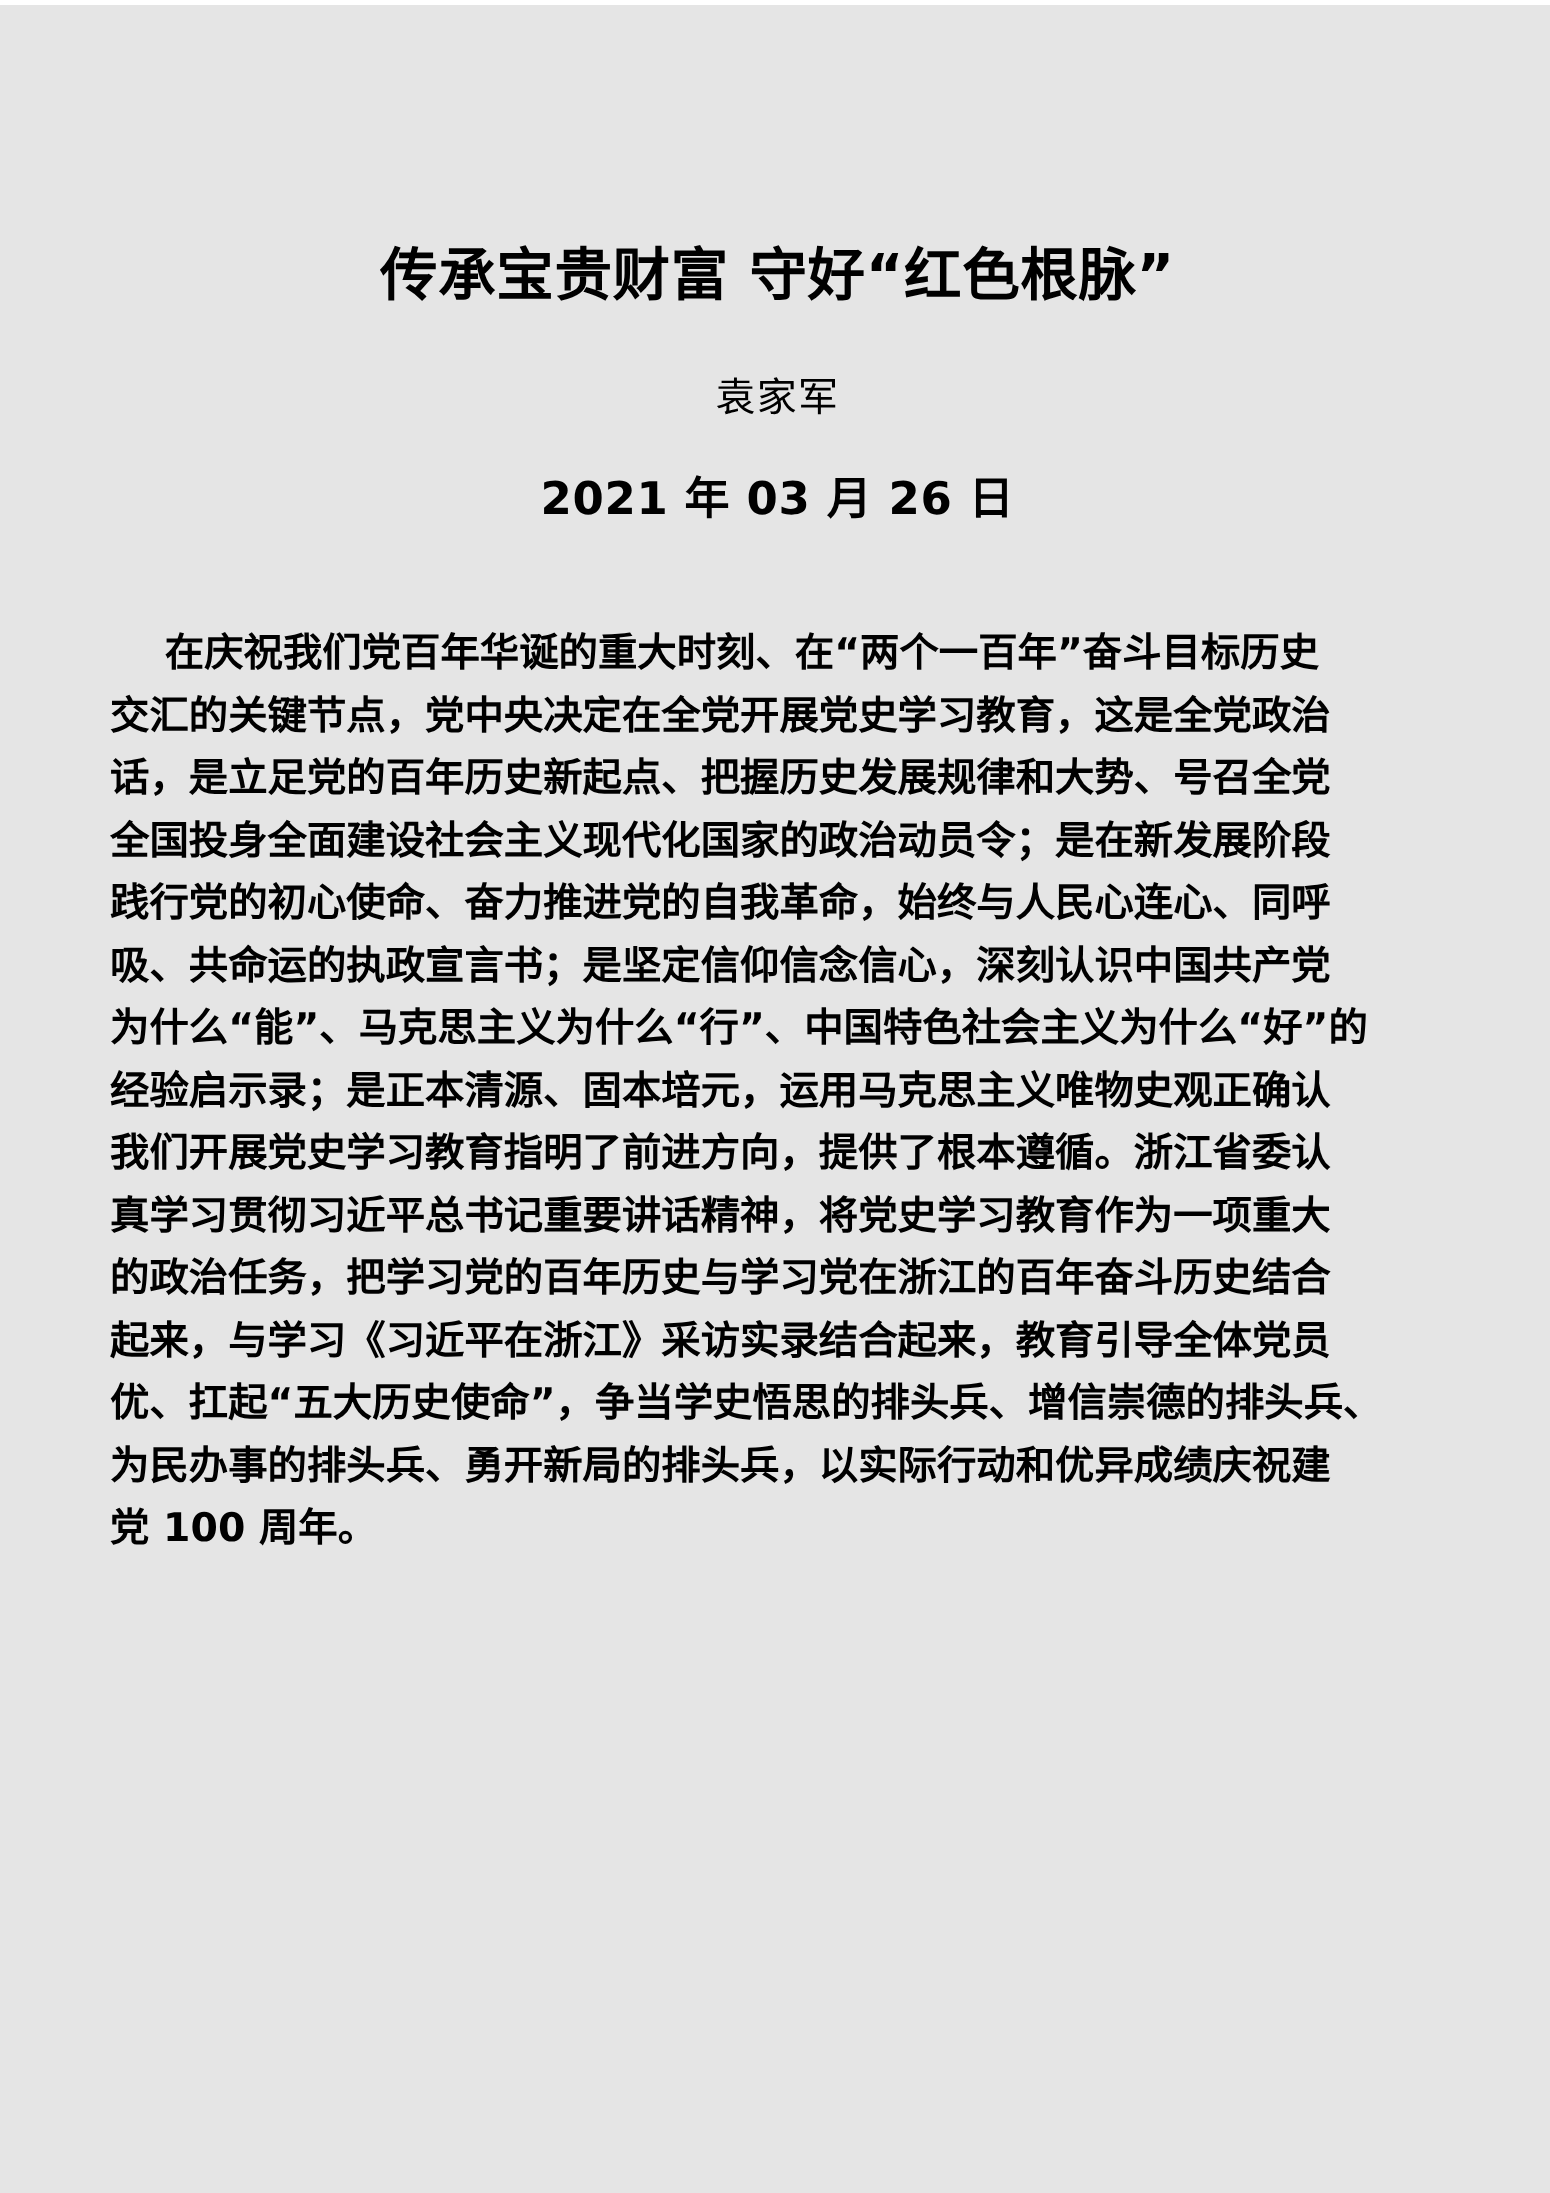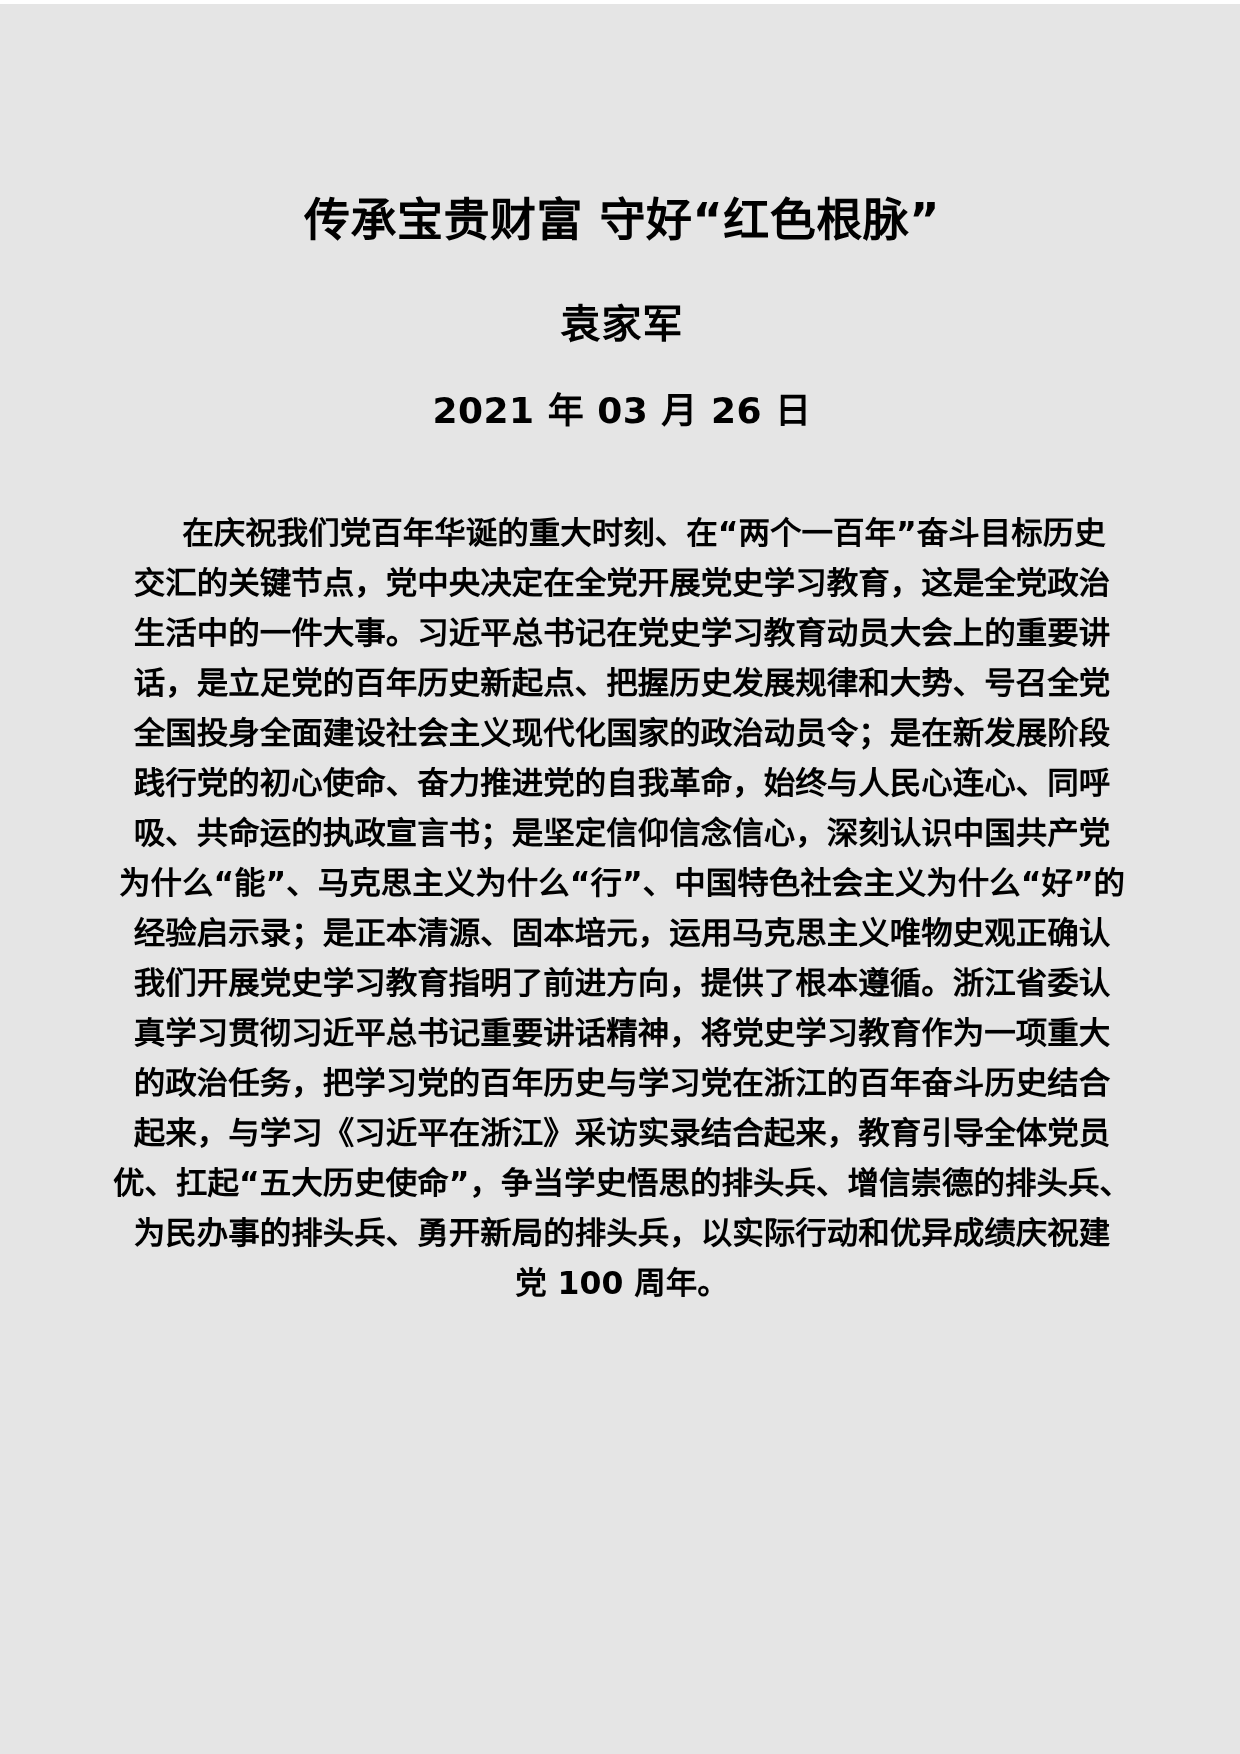--- a/index.html
+++ b/index.html
@@ -34,23 +34,23 @@
     font-size: 46px;
     line-height: 1.25;
     font-weight: 700;
     letter-spacing: 0.5px;
     white-space: nowrap;
   }
   .doc-author {
     margin: 0;
     padding-top: 48px;
     text-align: center;
-    font-size: 40px;
+    font-size: 32px;
     line-height: 1.3;
-    font-weight: 700;
+    font-weight: 400;
     letter-spacing: 1px;
   }
   .doc-date {
     margin: 0;
     padding-top: 38px;
     text-align: center;
     font-size: 36px;
     line-height: 1.3;
     font-weight: 700;
     letter-spacing: 0.5px;
@@ -58,42 +58,41 @@
   .body-block {
     margin: 0;
     padding-top: 74px;
   }
   .body-line {
     font-size: 31.5px;
     line-height: 50px;
     font-weight: 700;
     letter-spacing: 0px;
     white-space: pre;
-    text-align: center;
+    text-align: left;
   }
   .body-line.first {
     text-indent: 0;
   }
 </style>
 </head>
 <body>
 
 <div class="page">
   <div class="content">
 
     <h1 class="doc-title">传承宝贵财富 守好“红色根脉”</h1>
 
     <div class="doc-author">袁家军</div>
 
     <div class="doc-date">2021 年 03 月 26 日</div>
 
     <div class="body-block">
       <div class="body-line first">    在庆祝我们党百年华诞的重大时刻、在“两个一百年”奋斗目标历史</div>
       <div class="body-line">交汇的关键节点，党中央决定在全党开展党史学习教育，这是全党政治</div>
-      <div class="body-line">生活中的一件大事。习近平总书记在党史学习教育动员大会上的重要讲</div>
       <div class="body-line">话，是立足党的百年历史新起点、把握历史发展规律和大势、号召全党</div>
       <div class="body-line">全国投身全面建设社会主义现代化国家的政治动员令；是在新发展阶段</div>
       <div class="body-line">践行党的初心使命、奋力推进党的自我革命，始终与人民心连心、同呼</div>
       <div class="body-line">吸、共命运的执政宣言书；是坚定信仰信念信心，深刻认识中国共产党</div>
       <div class="body-line">为什么“能”、马克思主义为什么“行”、中国特色社会主义为什么“好”的</div>
       <div class="body-line">经验启示录；是正本清源、固本培元，运用马克思主义唯物史观正确认</div>
       <div class="body-line">我们开展党史学习教育指明了前进方向，提供了根本遵循。浙江省委认</div>
       <div class="body-line">真学习贯彻习近平总书记重要讲话精神，将党史学习教育作为一项重大</div>
       <div class="body-line">的政治任务，把学习党的百年历史与学习党在浙江的百年奋斗历史结合</div>
       <div class="body-line">起来，与学习《习近平在浙江》采访实录结合起来，教育引导全体党员</div>

